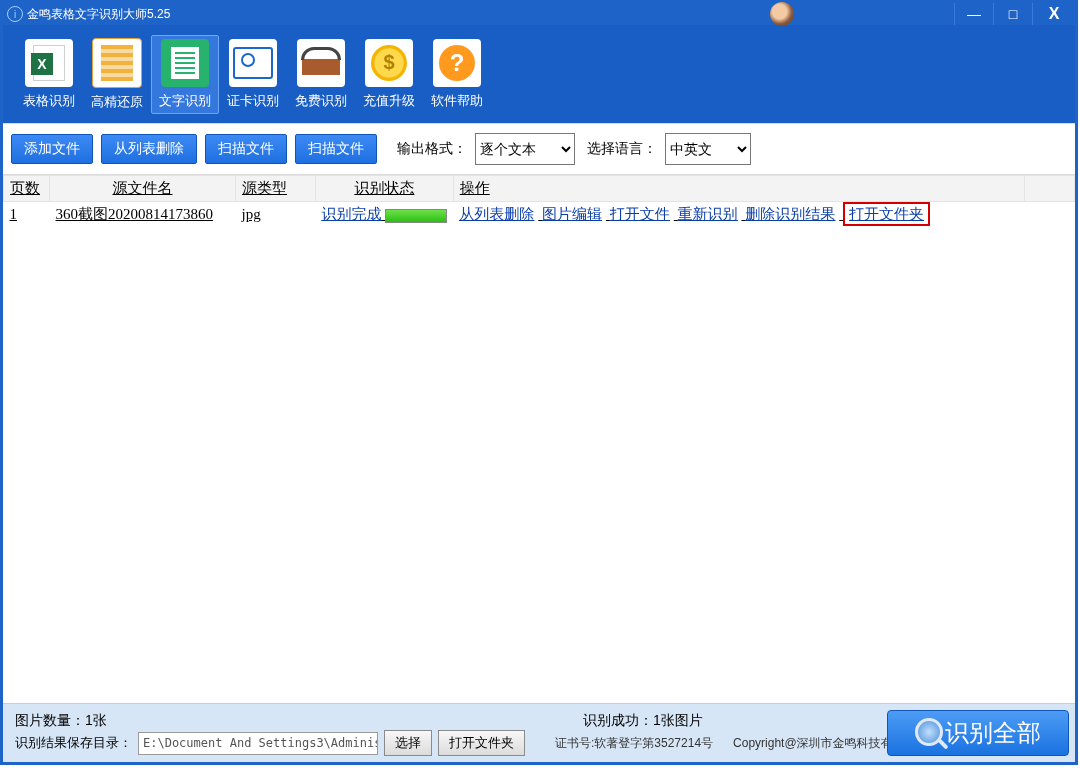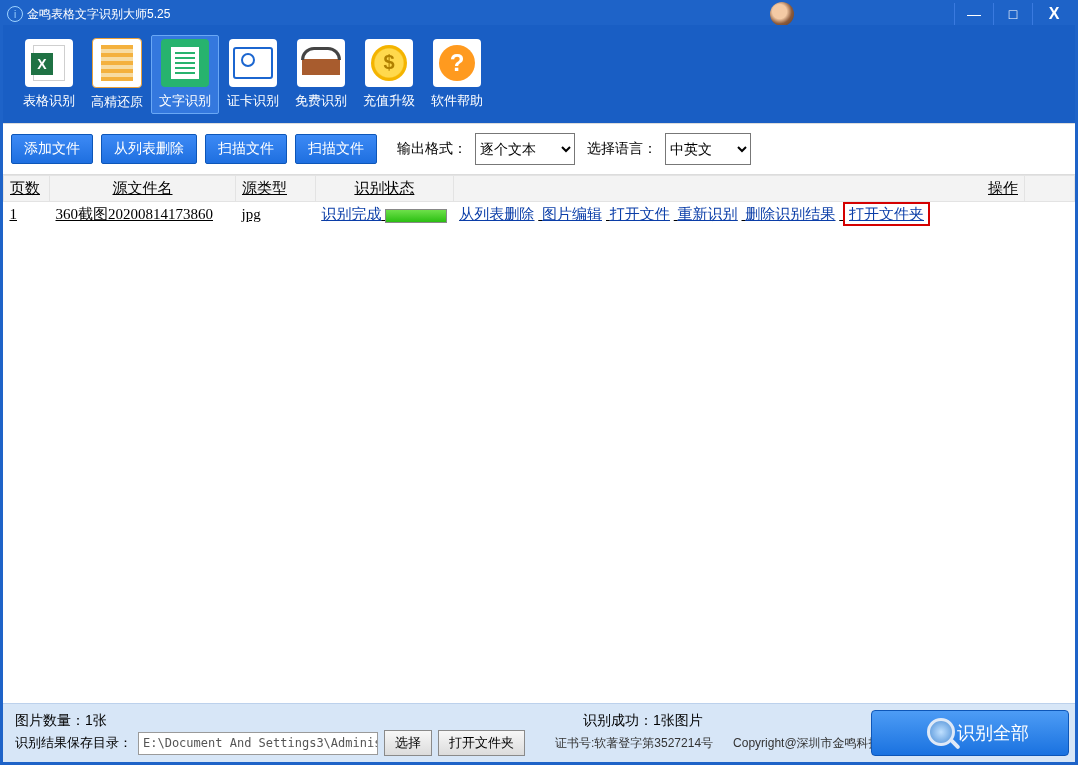--- a/index.html
+++ b/index.html
@@ -48,21 +48,21 @@
 .oplink{color:#0b3ea8;text-decoration:underline;margin-right:4px;white-space:nowrap;}
 .redbox{border:2px solid #d40000;padding:2px 4px;}
 
 .footer{background:#d7e6f7;border-top:1px solid #bcd1ec;padding:8px 12px 6px 12px;position:relative;}
 .footer .row{display:flex;align-items:center;font-size:14px;}
 .footer .row2{display:flex;align-items:center;font-size:13px;gap:6px;}
 .pathbox{font-family:monospace;font-size:12px;border:1px solid #9a9a9a;background:#fff;padding:3px 4px;width:230px;height:15px;overflow:hidden;white-space:nowrap;color:#555;}
 .fbtn{background:linear-gradient(#f7f7f7,#dcdcdc);border:1px solid #8a8a8a;padding:3px 10px;font-size:13px;}
 .footer .lic{margin-left:24px;color:#333;font-size:12px;}
 .footer .copy{margin-left:14px;color:#333;font-size:12px;}
-.bigbtn{position:absolute;right:6px;top:6px;bottom:6px;width:180px;background:linear-gradient(#4d9cf5,#1a72e0);border:1px solid #0d56b8;border-radius:4px;display:flex;align-items:center;justify-content:center;color:#fff;font-size:18px;padding-left:16px;}
+.bigbtn{position:absolute;right:6px;top:6px;bottom:6px;width:180px;background:linear-gradient(#4d9cf5,#1a72e0);border:1px solid #0d56b8;border-radius:4px;display:flex;align-items:center;justify-content:center;color:#fff;font-size:24px;}
 .mag{width:30px;height:30px;position:relative;}
 .mag::before{content:"";position:absolute;width:22px;height:22px;border:3px solid #dfe9f7;border-radius:50%;background:radial-gradient(circle,#bfe0ff,#4d8ed6);left:0;top:0;}
 .mag::after{content:"";position:absolute;width:4px;height:12px;background:#dfe9f7;transform:rotate(-45deg);right:0;bottom:-2px;border-radius:2px;}
 .success{position:absolute;left:580px;top:8px;font-size:14px;}
 </style>
 </head>
 <body>
 
 <div class="app">
 
@@ -133,21 +133,21 @@
           <col style="width:130px">
           <col>
         <col style="width:50px">
       </colgroup>
       <tbody>
           <tr>
         <th>页数</th>
         <th style="text-align:center">源文件名</th>
         <th>源类型</th>
         <th style="text-align:center">识别状态</th>
-        <th style="text-align:right">操作</th>
+        <th style="text-align:left">操作</th>
         <th></th>
       </tr>
       <tr>
         <td>1</td>
         <td style="overflow:hidden">360截图20200814173860</td>
         <td>jpg</td>
         <td>
           <span class="status-complete">识别完成</span>
           <span class="progress"></span>
         </td>

